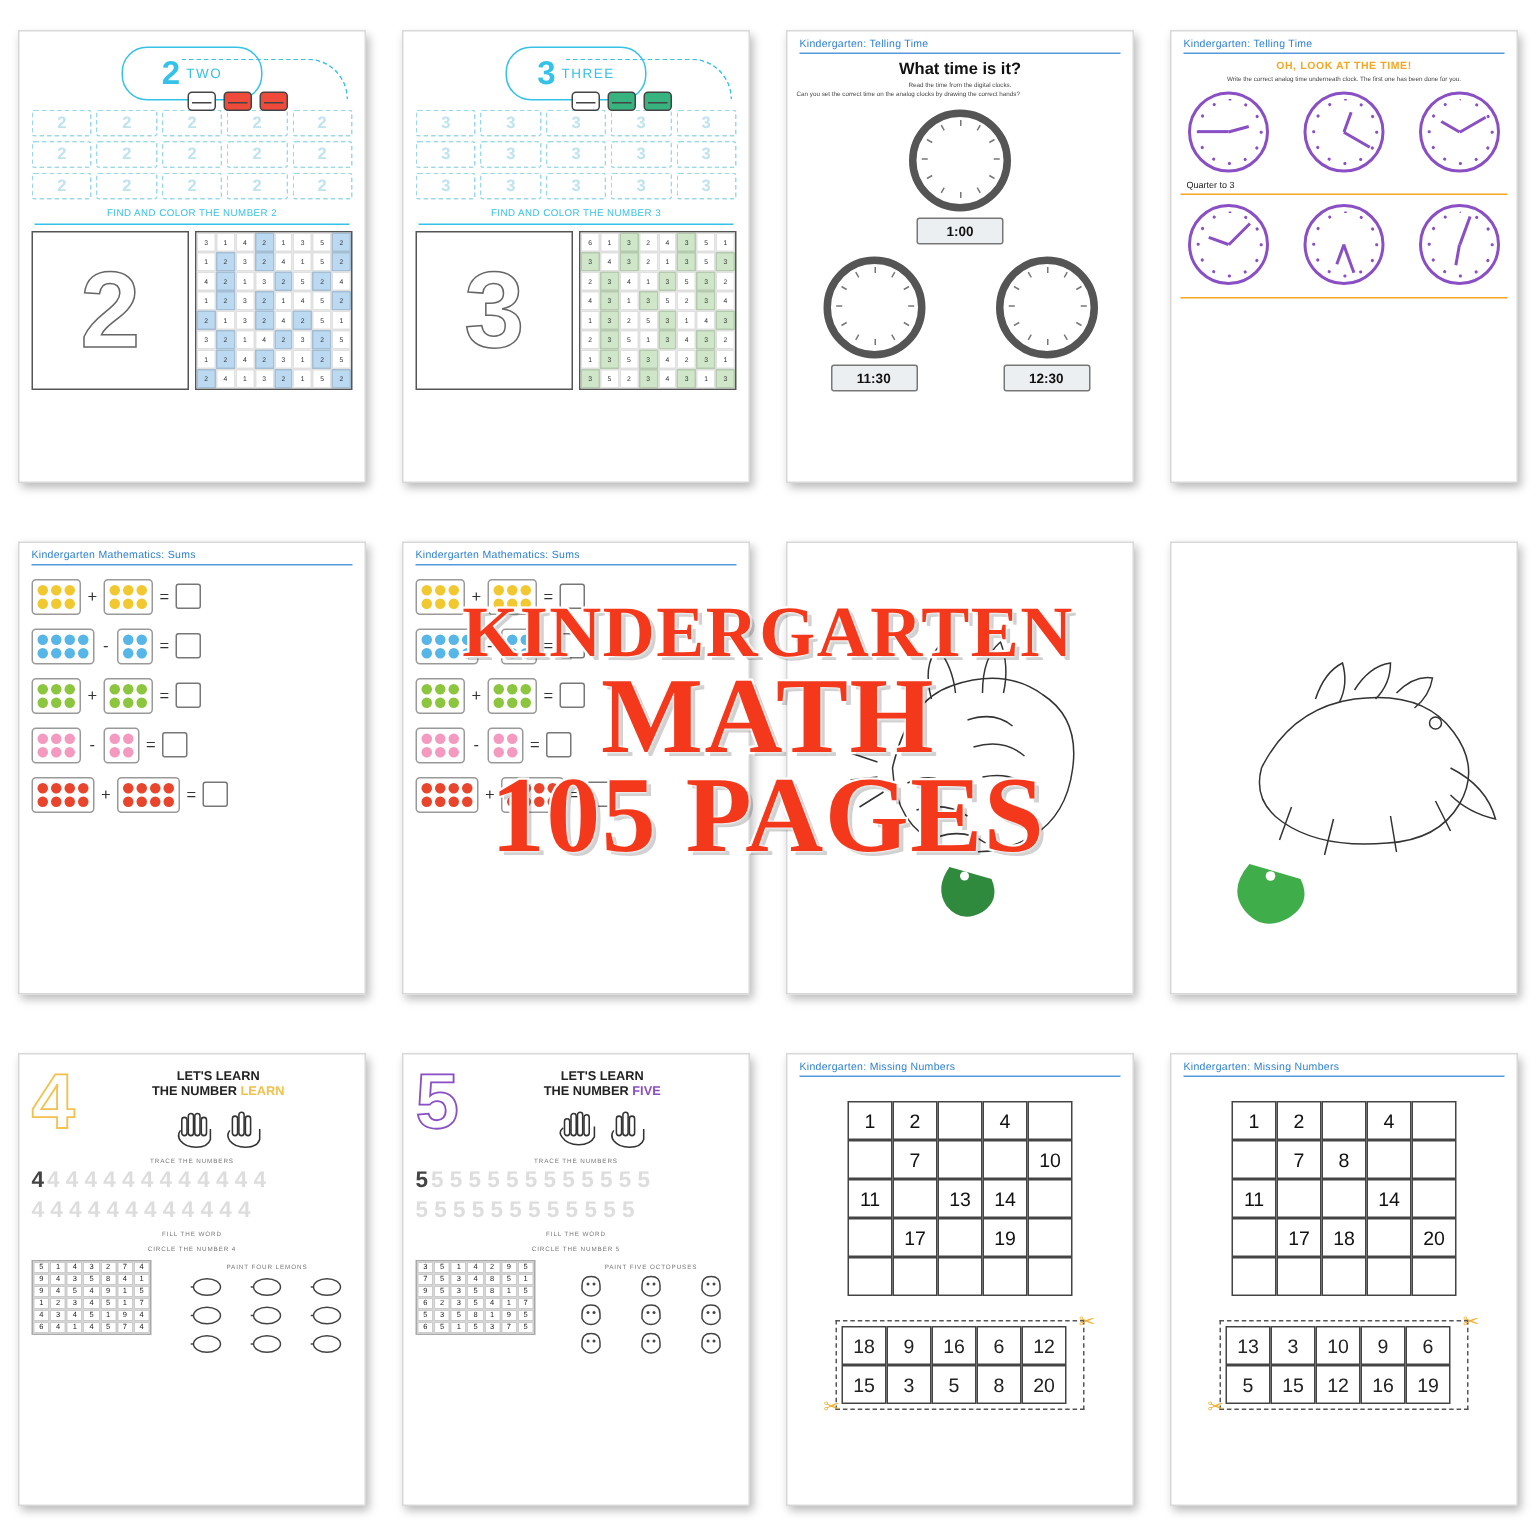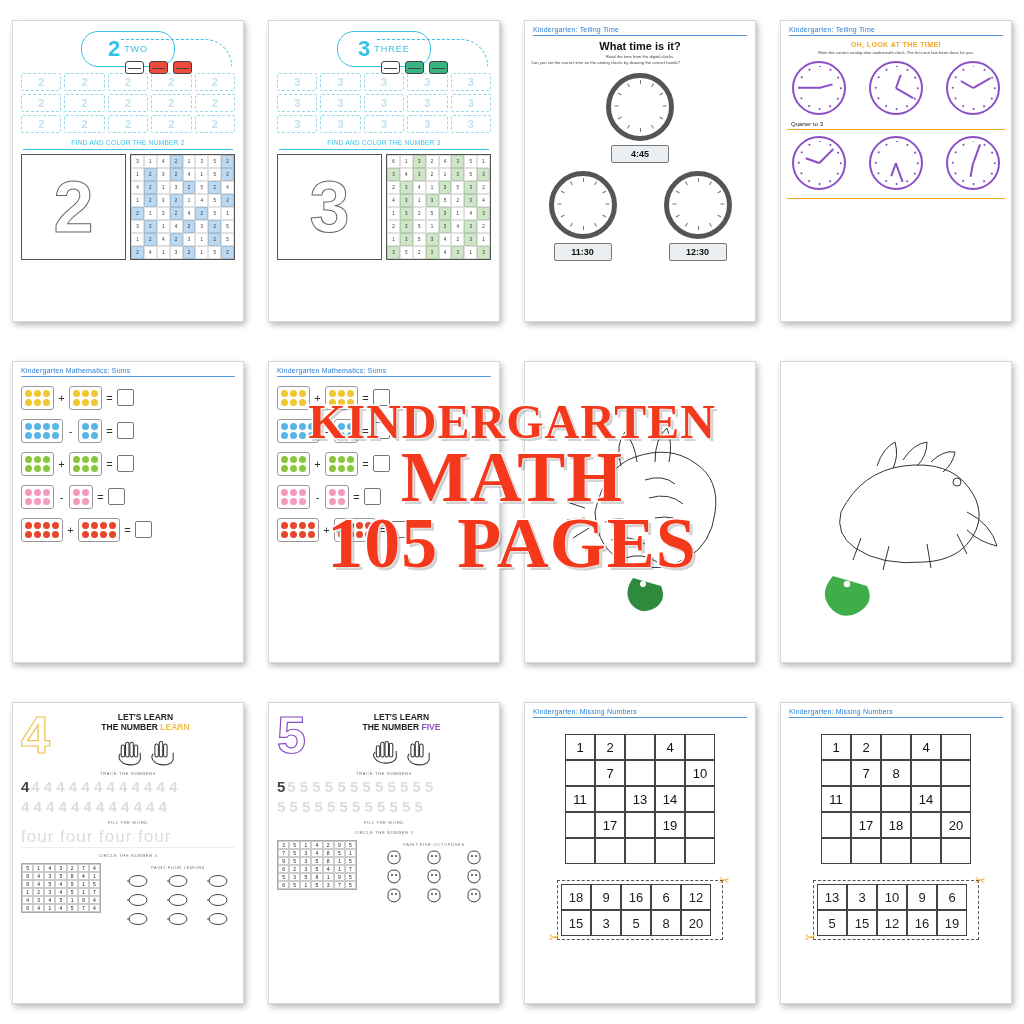--- a/index.html
+++ b/index.html
@@ -426,21 +426,21 @@
               <div class="tick" style="transform: rotate(90deg);"></div>
               <div class="tick" style="transform: rotate(120deg);"></div>
               <div class="tick" style="transform: rotate(150deg);"></div>
               <div class="tick" style="transform: rotate(180deg);"></div>
               <div class="tick" style="transform: rotate(210deg);"></div>
               <div class="tick" style="transform: rotate(240deg);"></div>
               <div class="tick" style="transform: rotate(270deg);"></div>
               <div class="tick" style="transform: rotate(300deg);"></div>
               <div class="tick" style="transform: rotate(330deg);"></div>
             </div>
-            <div class="digital">4:45</div>
+            <div class="digital">1:00</div>
           </div>
         </div>
       <div class="clockrow" id="tt-row2">
           <div class="clockwrap">
             <div class="clock">
               <div class="tick" style="transform: rotate(0deg);"></div>
               <div class="tick" style="transform: rotate(30deg);"></div>
               <div class="tick" style="transform: rotate(60deg);"></div>
               <div class="tick" style="transform: rotate(90deg);"></div>
               <div class="tick" style="transform: rotate(120deg);"></div>
@@ -906,21 +906,20 @@
       </div>
       <div class="secthead">TRACE THE NUMBERS</div>
       <div class="tracerow">
         <span class="solid">4</span>
         <span>4 4 4 4 4 4 4 4 4 4 4 4</span>
       </div>
       <div class="tracerow">
         <span>4 4 4 4 4 4 4 4 4 4 4 4</span>
       </div>
       <div class="secthead">FILL THE WORD</div>
-      <div class="word-trace y">four four four four</div>
       <div class="secthead">CIRCLE THE NUMBER 4</div>
       <div style="display:flex;gap:4px;align-items:flex-start">
         <div class="circlegrid" id="cf4">
             <span>5</span>
             <span>1</span>
             <span>4</span>
             <span>3</span>
             <span>2</span>
             <span>7</span>
             <span>4</span>

